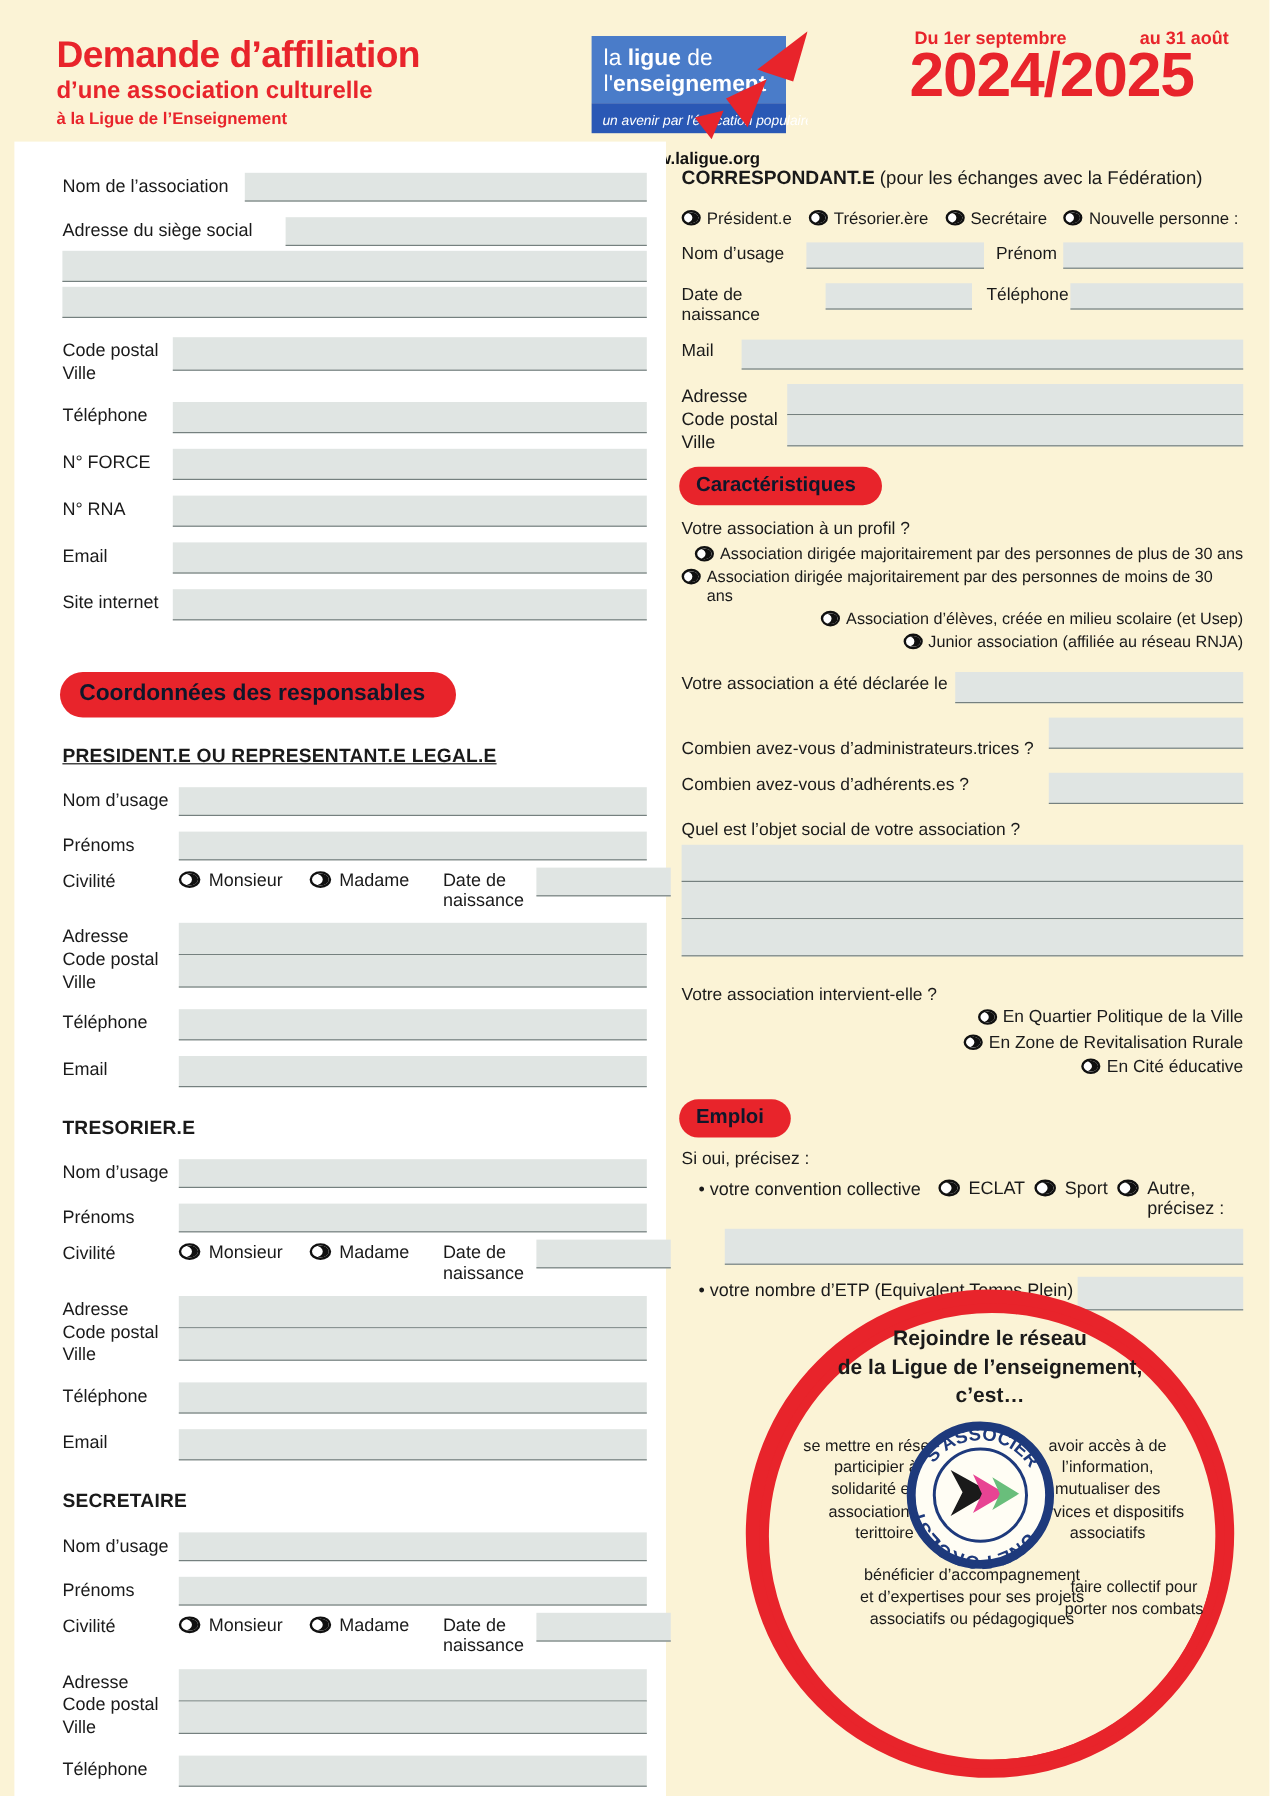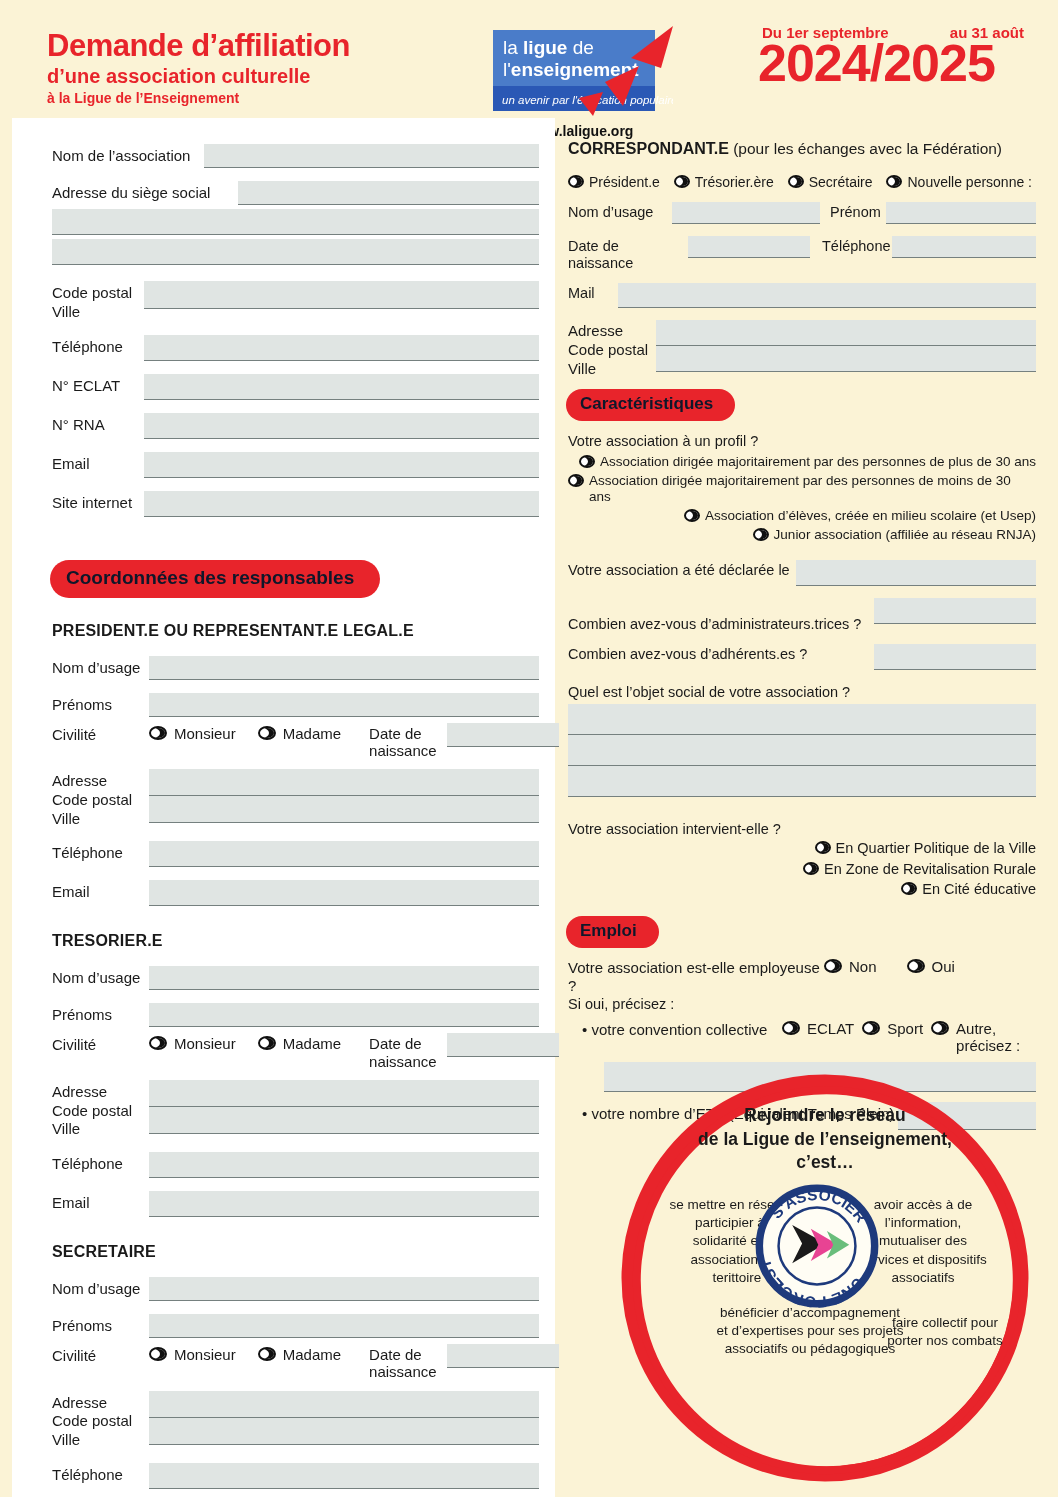--- a/index.html
+++ b/index.html
@@ -122,42 +122,42 @@
           <span>Code postal</span>
           <span>Ville</span>
         </span>
         <span class="fld" style="height:28px;"></span>
       </div>
       <div class="lrow">
         <span class="lbl lbl92">Téléphone</span>
         <span class="fld" style="height:26px;"></span>
       </div>
       <div class="lrow">
-        <span class="lbl lbl92">N° ECLAT</span>
+        <span class="lbl lbl92">N° FORCE</span>
         <span class="fld" style="height:26px;"></span>
       </div>
       <div class="lrow">
         <span class="lbl lbl92">N° RNA</span>
         <span class="fld" style="height:26px;"></span>
       </div>
       <div class="lrow">
         <span class="lbl lbl92">Email</span>
         <span class="fld" style="height:26px;"></span>
       </div>
       <div class="lrow">
         <span class="lbl lbl92">Site internet</span>
         <span class="fld" style="height:26px;"></span>
       </div>
     </div>
 
     <div class="pill resp-banner">Coordonnées des responsables</div>
 
     
     <div>
-      <h3 class="sec-h" style="margin-top:0;">PRESIDENT.E OU REPRESENTANT.E LEGAL.E</h3>
+      <h3 class="sec-h" style="margin-top:0;text-decoration:underline;">PRESIDENT.E OU REPRESENTANT.E LEGAL.E</h3>
       <div class="lrow">
         <span class="lbl lbl95">Nom d’usage</span>
         <span class="fld"></span>
       </div>
       <div class="lrow" style="margin-bottom:6px;">
         <span class="lbl lbl95">Prénoms</span>
         <span class="fld"></span>
       </div>
       <div class="lrow" style="margin-bottom:10px;">
         <span class="lbl lbl95">Civilité</span>
@@ -374,27 +374,20 @@
         <span class="olbl" style="font-size:14.5px;">En Zone de Revitalisation Rurale</span>
       </div>
       <div class="opt">
         <span class="radio"></span>
         <span class="olbl" style="font-size:14.5px;">En Cité éducative</span>
       </div>
     </div>
 
     <div class="pill banner2" style="margin-top:16px; margin-bottom:8px;">Emploi</div>
 
-    <div style="display:flex; align-items:flex-start;">
-      <span class="lbl" style="width:256px;">Votre association est-elle employeuse ?</span>
-      <span class="radio"></span>
-      <span class="rlbl" style="margin-right:30px;">Non</span>
-      <span class="radio"></span>
-      <span class="rlbl">Oui</span>
-    </div>
     <div class="q" style="margin:2px 0 6px 0;">Si oui, précisez :</div>
 
     <div style="display:flex; align-items:flex-start; padding-left:14px;">
       <span class="lbl" style="width:200px;">• votre convention collective</span>
       <span class="radio"></span>
       <span class="rlbl" style="margin-right:8px;">ECLAT</span>
       <span class="radio"></span>
       <span class="rlbl" style="margin-right:8px;">Sport</span>
       <span class="radio"></span>
       <span class="rlbl" style="margin-right:0;">Autre, précisez :</span>

